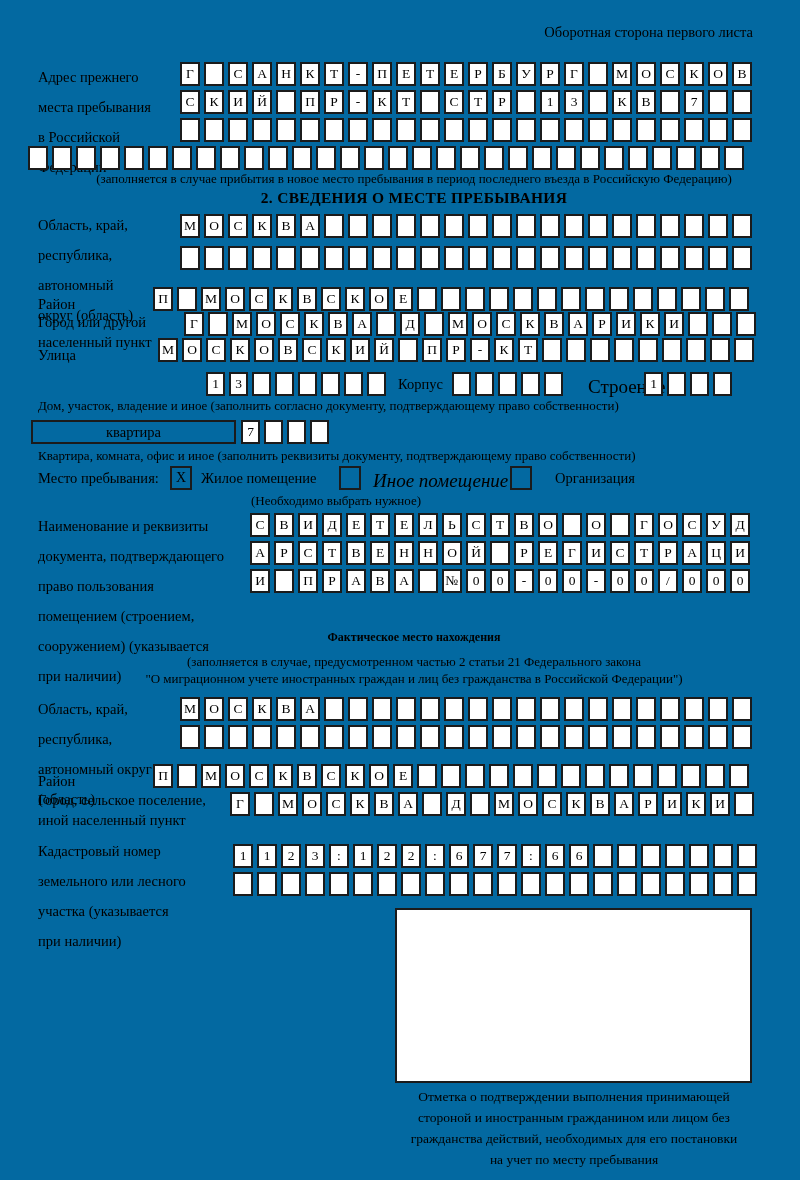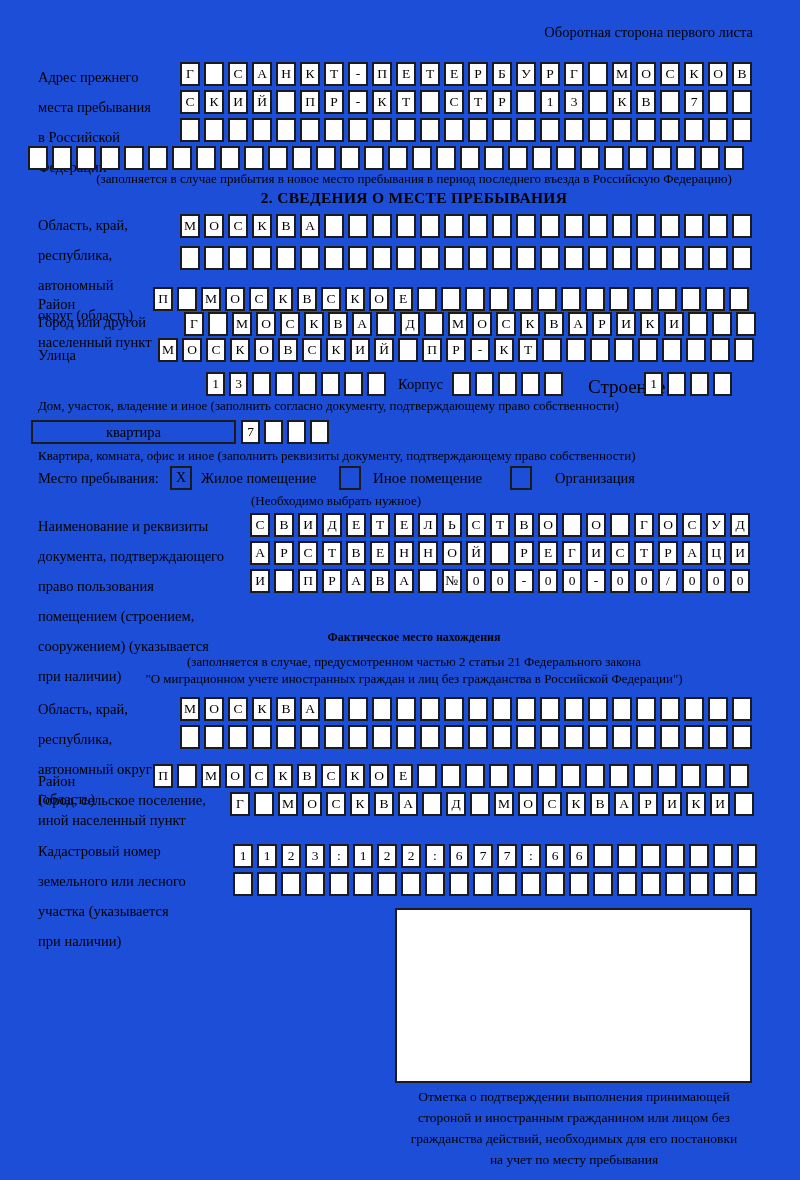--- a/index.html
+++ b/index.html
@@ -1,17 +1,17 @@
 <!DOCTYPE html>
 <html><head>
 <meta charset="utf-8">
 <style>
   html,body{margin:0;padding:0;background:#fff;}
   .page{
-    position:relative; width:800px; height:1180px; background:#1d4ed8;
+    position:relative; width:800px; height:1180px; background:#0369a1;
     font-family:"Liberation Serif","DejaVu Serif",serif; color:#000;
     overflow:hidden;
   }
   .abs{position:absolute;}
   .lbl{font-size:14.5px; line-height:30px; white-space:pre-line;}
   .lbl.tight{line-height:20px;}
   .note{font-size:13px; color:#000;}
   .center{left:0; width:800px; text-align:center;margin-left:14px;}
   .title{font-size:15.5px; font-weight:bold; letter-spacing:.3px;}
   .subtitle{font-size:12px; font-weight:bold;}
@@ -336,21 +336,21 @@
       <span class="cell"></span>
       <span class="cell"></span>
       <span class="cell"></span>
     </div>
   <div class="abs note" style="left:38px; top:448px;">Квартира, комната, офис и иное (заполнить реквизиты документу, подтверждающему право собственности)</div>
 
   <div class="abs" style="left:38px; top:470px; font-size:14.5px;">Место пребывания:</div>
   <div class="abs chk" style="left:170px; top:466px;">X</div>
   <div class="abs" style="left:201px; top:470px; font-size:14.5px;">Жилое помещение</div>
   <div class="abs chk" style="left:339px; top:466px;"></div>
-  <div class="abs" style="left:373px; top:470px; font-size:15px;">Иное помещение</div>
+  <div class="abs" style="left:373px; top:470px; font-size:19px;font-style:italic;">Иное помещение</div>
   <div class="abs chk" style="left:510px; top:466px;"></div>
   <div class="abs" style="left:555px; top:470px; font-size:14.5px;">Организация</div>
   <div class="abs note" style="left:0px; top:493px; width:672px; text-align:center;">(Необходимо выбрать нужное)</div>
 
   <div class="abs lbl" style="left:38px; top:511px;">Наименование и реквизиты
 документа, подтверждающего
 право пользования
 помещением (строением,
 сооружением) (указывается
 при наличии)</div>

